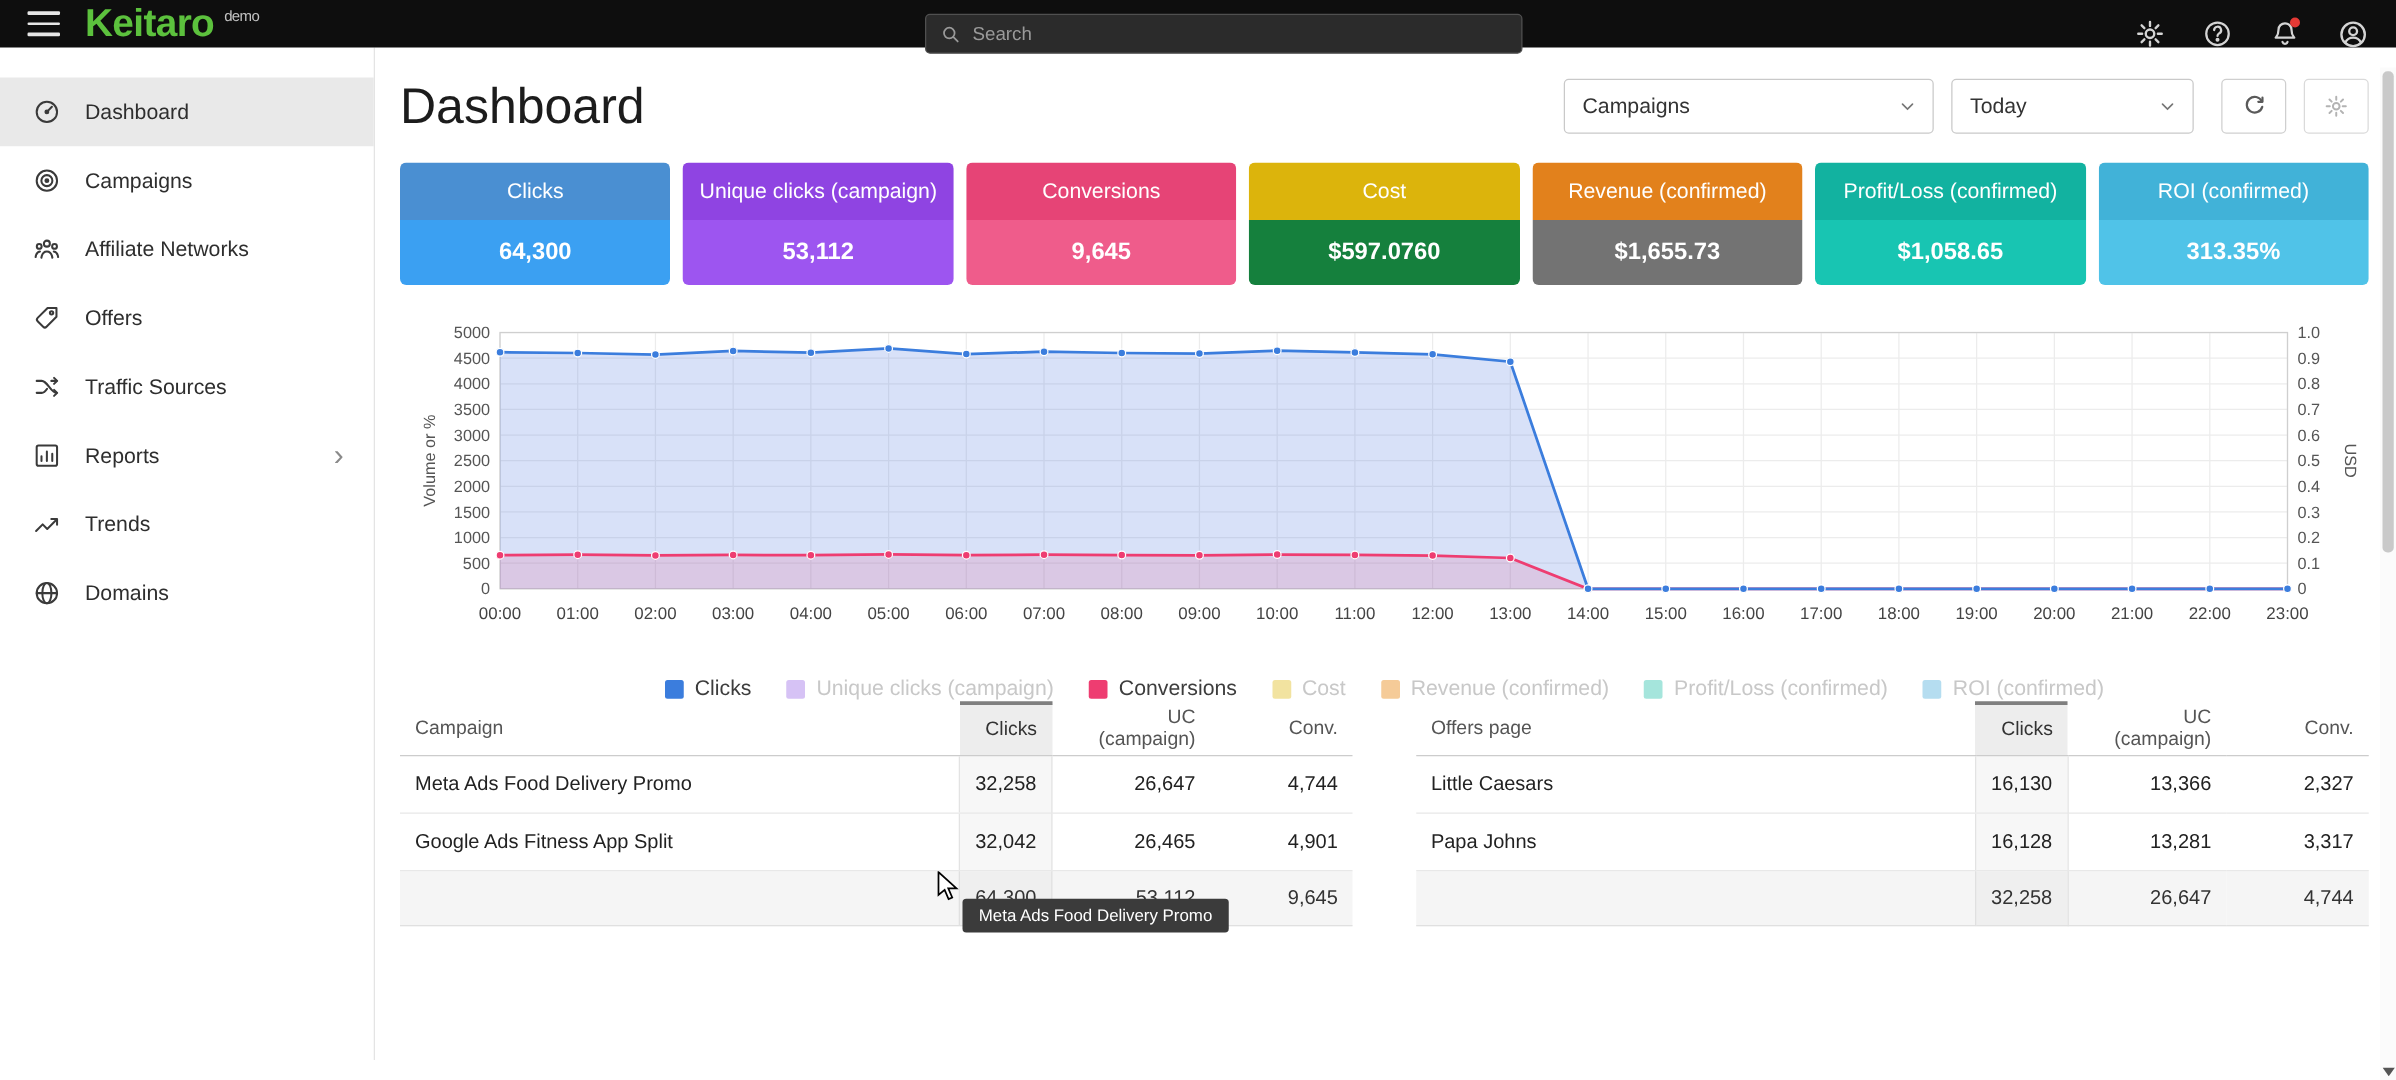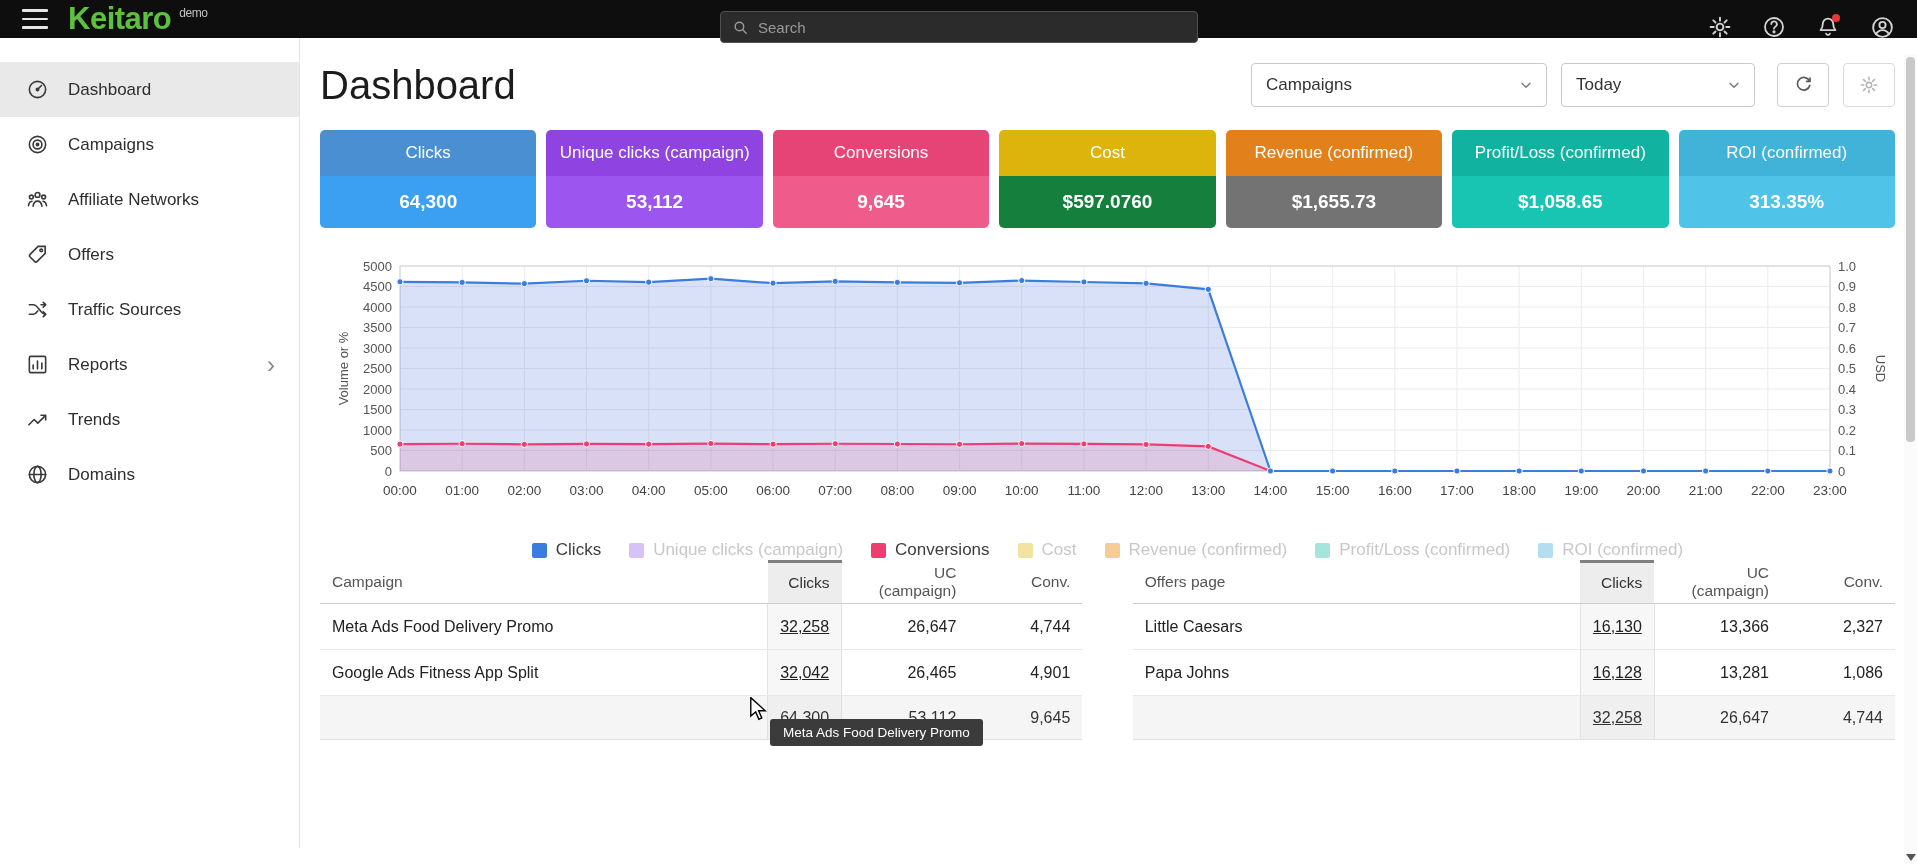--- a/index.html
+++ b/index.html
@@ -8,21 +8,21 @@
 
   
   .topbar { height:38px; background:#0e0e0e; display:flex; align-items:center;
     padding:0 22px; position:relative; z-index:20; }
   .hamburger { width:26px; height:20px; display:flex; flex-direction:column;
     justify-content:space-between; cursor:pointer; margin-right:20px; }
   .hamburger span { display:block; height:2.6px; background:#e6e6e6; border-radius:1px; }
   .logo { font-size:31px; font-weight:700; color:#5cc13d; letter-spacing:-0.5px;
     display:flex; align-items:flex-start; cursor:pointer; }
   .logo-badge { font-size:12px; font-weight:400; color:#c2c2c2; margin:5px 0 0 8px; }
-  .search { position:absolute; left:720px; top:11px; width:478px; height:32px;
+  .search { position:absolute; left:740px; top:11px; width:478px; height:32px;
     background:#2b2b2b; border:1px solid #505050; border-radius:4px;
     display:flex; align-items:center; padding:0 11px; gap:9px; }
   .search svg { flex:0 0 auto; color:#9a9a9a; }
   .search input { background:transparent; border:none; outline:none; color:#ddd;
     font-size:15px; width:100%; font-family:inherit; }
   .search input::placeholder { color:#9a9a9a; }
   .topbar-icons { position:absolute; right:22px; top:0; height:54px;
     display:flex; align-items:center; gap:28px; color:#d4d4d4; }
   .tb-icon { width:26px; height:26px; position:relative; cursor:pointer;
     display:flex; align-items:center; justify-content:center; }
@@ -75,21 +75,21 @@
   
   .tables { display:flex; justify-content:space-between; }
   .tbl-wrap { width:48.4%; }
   table { width:100%; border-collapse:collapse; font-size:16px; }
   th { font-weight:400; color:#555; font-size:15.5px; text-align:left; height:42px;
     padding:0 12px; border-bottom:1px solid #ccc; cursor:pointer; }
   th.num { text-align:right; }
   th.sorted { background:#ededed; border-top:3px solid #7f7f7f; color:#333; }
   tbody td { height:46px; padding:0 12px; border-bottom:1px solid #e8e8e8; color:#222; }
   td.num { text-align:right; }
-  td.sorted { background:#f7f7f7; border-left:1px solid #e3e3e3; border-right:1px solid #e3e3e3;text-decoration:underline; }
+  td.sorted { background:#f7f7f7; border-left:1px solid #e3e3e3; border-right:1px solid #e3e3e3; }
   tfoot td { height:44px; padding:0 12px; background:#f5f5f5; color:#333;
     border-top:1px solid #e0e0e0; border-bottom:1px solid #e0e0e0; }
   tfoot td.sorted { background:#efefef; border-left:1px solid #e0e0e0; border-right:1px solid #e0e0e0; }
 
   
   .hover-tooltip { position:absolute; left:770px; top:719px; background:#3b3b3b;
     color:#fff; font-size:13.5px; padding:6px 13px; border-radius:3px;
     white-space:nowrap; z-index:30; }
   .cursor { position:absolute; left:748px; top:697px; z-index:31; }
 
@@ -529,21 +529,21 @@
               <tr>
                 <td class="">Little Caesars</td>
                 <td class="num sorted">16,130</td>
                 <td class="num ">13,366</td>
                 <td class="num ">2,327</td>
               </tr>
               <tr>
                 <td class="">Papa Johns</td>
                 <td class="num sorted">16,128</td>
                 <td class="num ">13,281</td>
-                <td class="num ">1,086</td>
+                <td class="num ">3,317</td>
               </tr>
             </tbody>
             <tfoot>
               <tr>
                 <td class=""></td>
                 <td class="num sorted">32,258</td>
                 <td class="num ">26,647</td>
                 <td class="num ">4,744</td>
               </tr>
             </tfoot>

